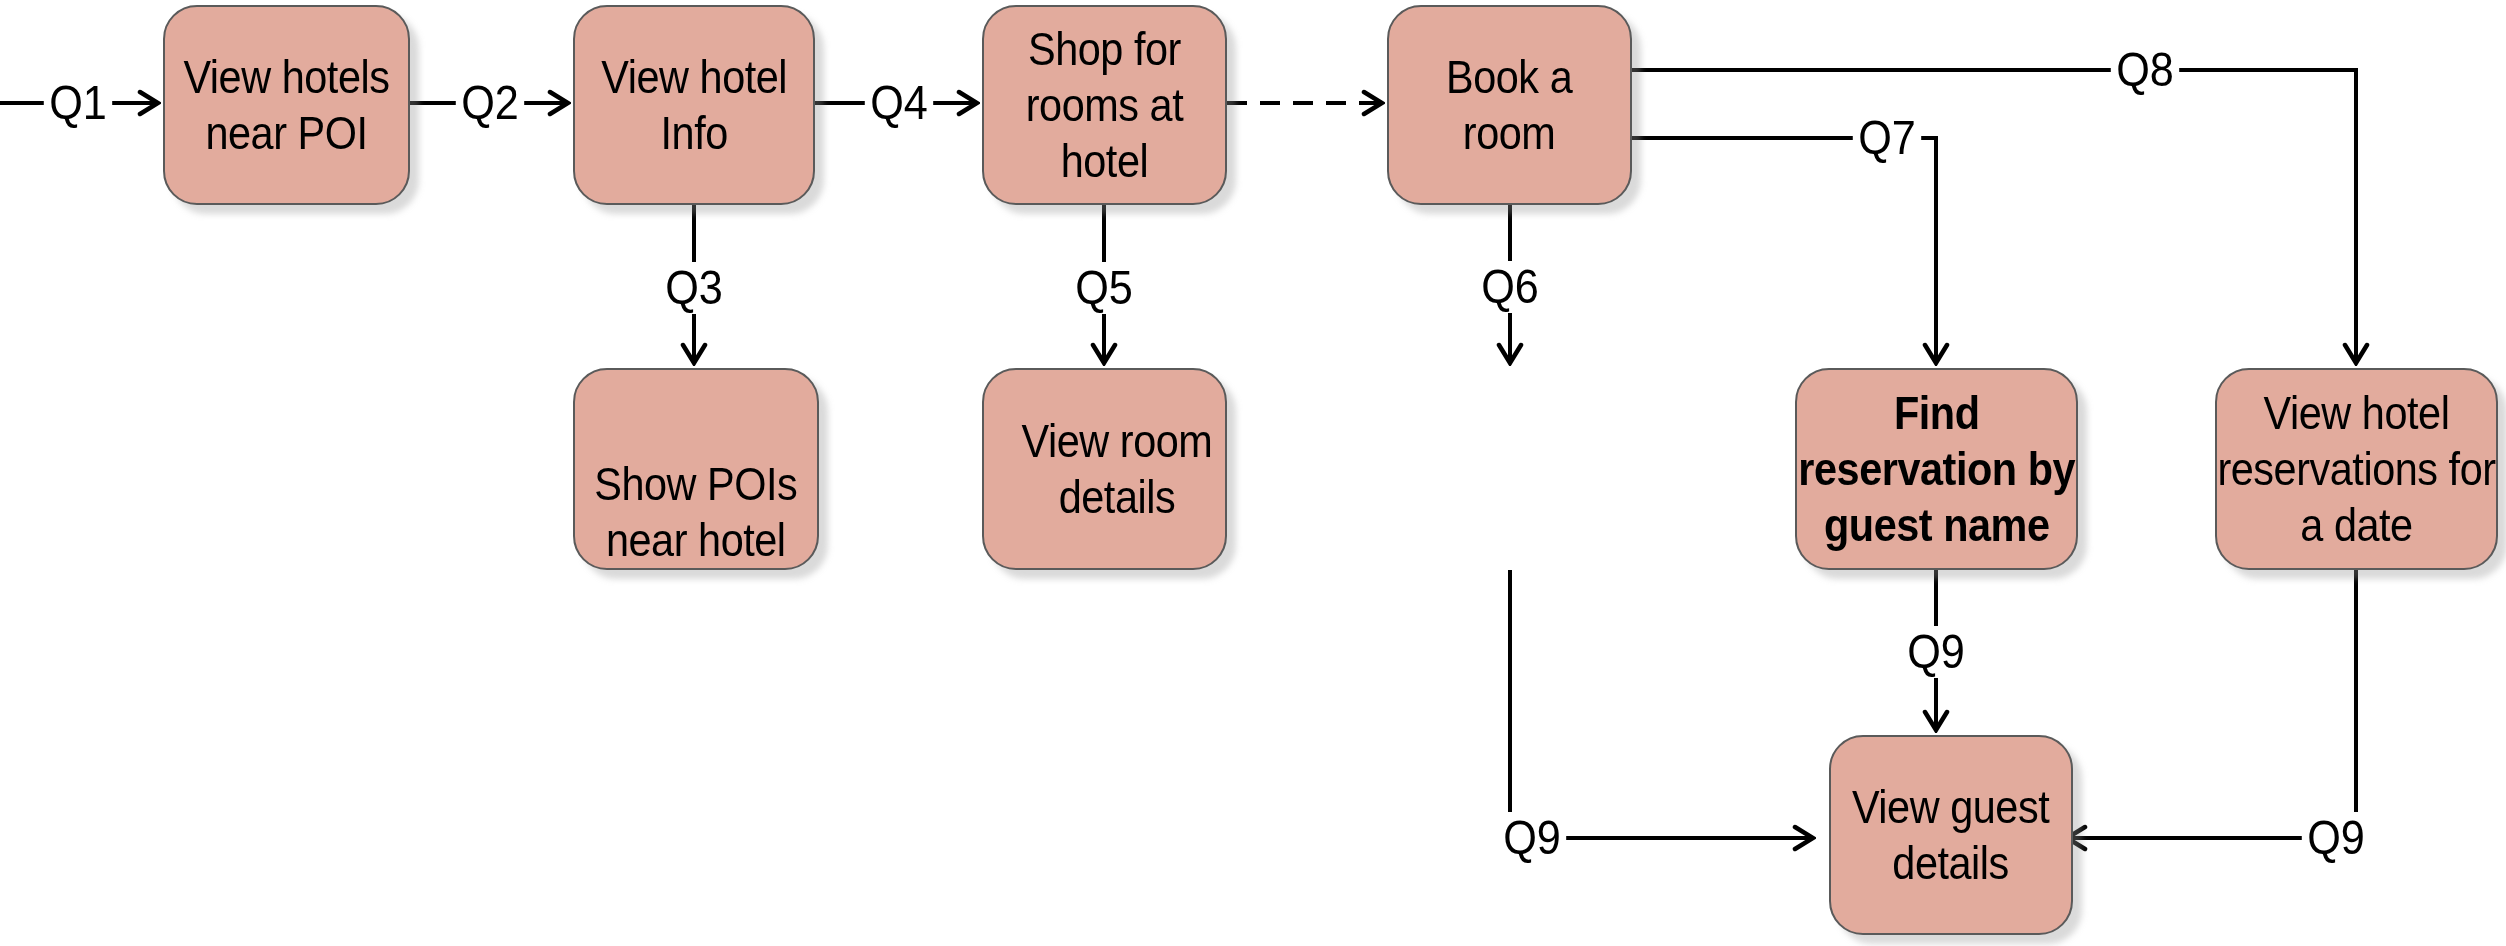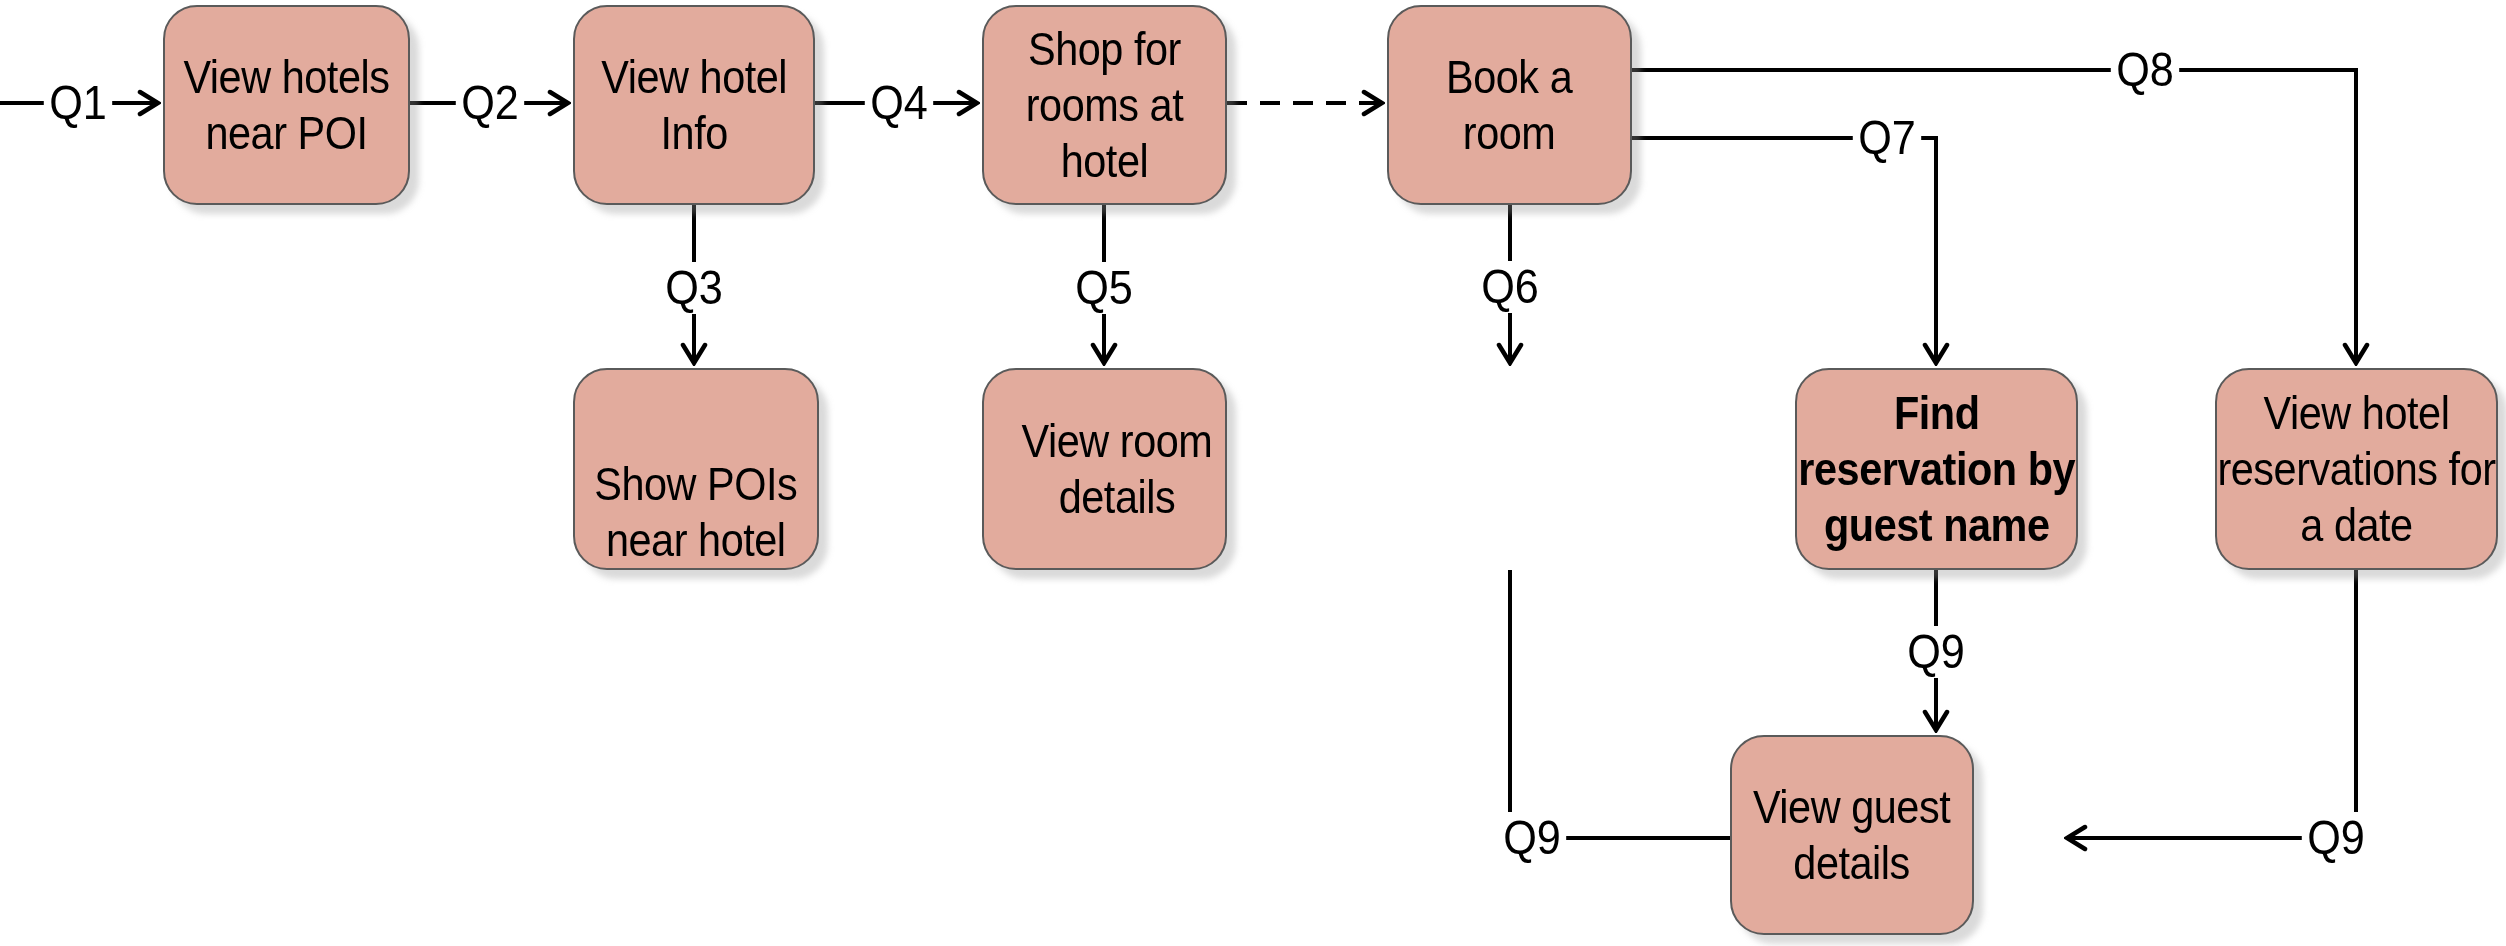--- a/index.html
+++ b/index.html
@@ -49,21 +49,21 @@
   
   #n0 { left: 163px;  top: 5px;   width: 247px; height: 200px; }
   #n1 { left: 573px;  top: 5px;   width: 242px; height: 200px; }
   #n2 { left: 982px;  top: 5px;   width: 245px; height: 200px; }
   #n3 { left: 1387px; top: 5px;   width: 245px; height: 200px; }
   #n4 { left: 573px;  top: 368px; width: 246px; height: 202px; align-items: flex-end; }
   #n5 { left: 982px;  top: 368px; width: 245px; height: 202px; padding-left: 24px; }
   #n6 { left: 1348px; top: 368px; width: 327px; height: 202px; }
   #n7 { left: 1795px; top: 368px; width: 283px; height: 202px; font-weight: bold; }
   #n8 { left: 2215px; top: 368px; width: 283px; height: 202px; }
-  #n9 { left: 1730px; top: 735px; width: 244px; height: 200px; }
+  #n9 { left: 1829px; top: 735px; width: 244px; height: 200px; }
   
   #el-q1 { left: 78px;   top: 103px; }
   #el-q2 { left: 490px;  top: 103px; }
   #el-q4 { left: 899px;  top: 103px; }
   #el-q3 { left: 694px;  top: 288px; }
   #el-q5 { left: 1104px; top: 288px; }
   #el-q6 { left: 1510px; top: 287px; }
   #el-q7 { left: 1887px; top: 138px; }
   #el-q8 { left: 2145px; top: 70px;  }
   #el-q9a { left: 1532px; top: 838px; }

